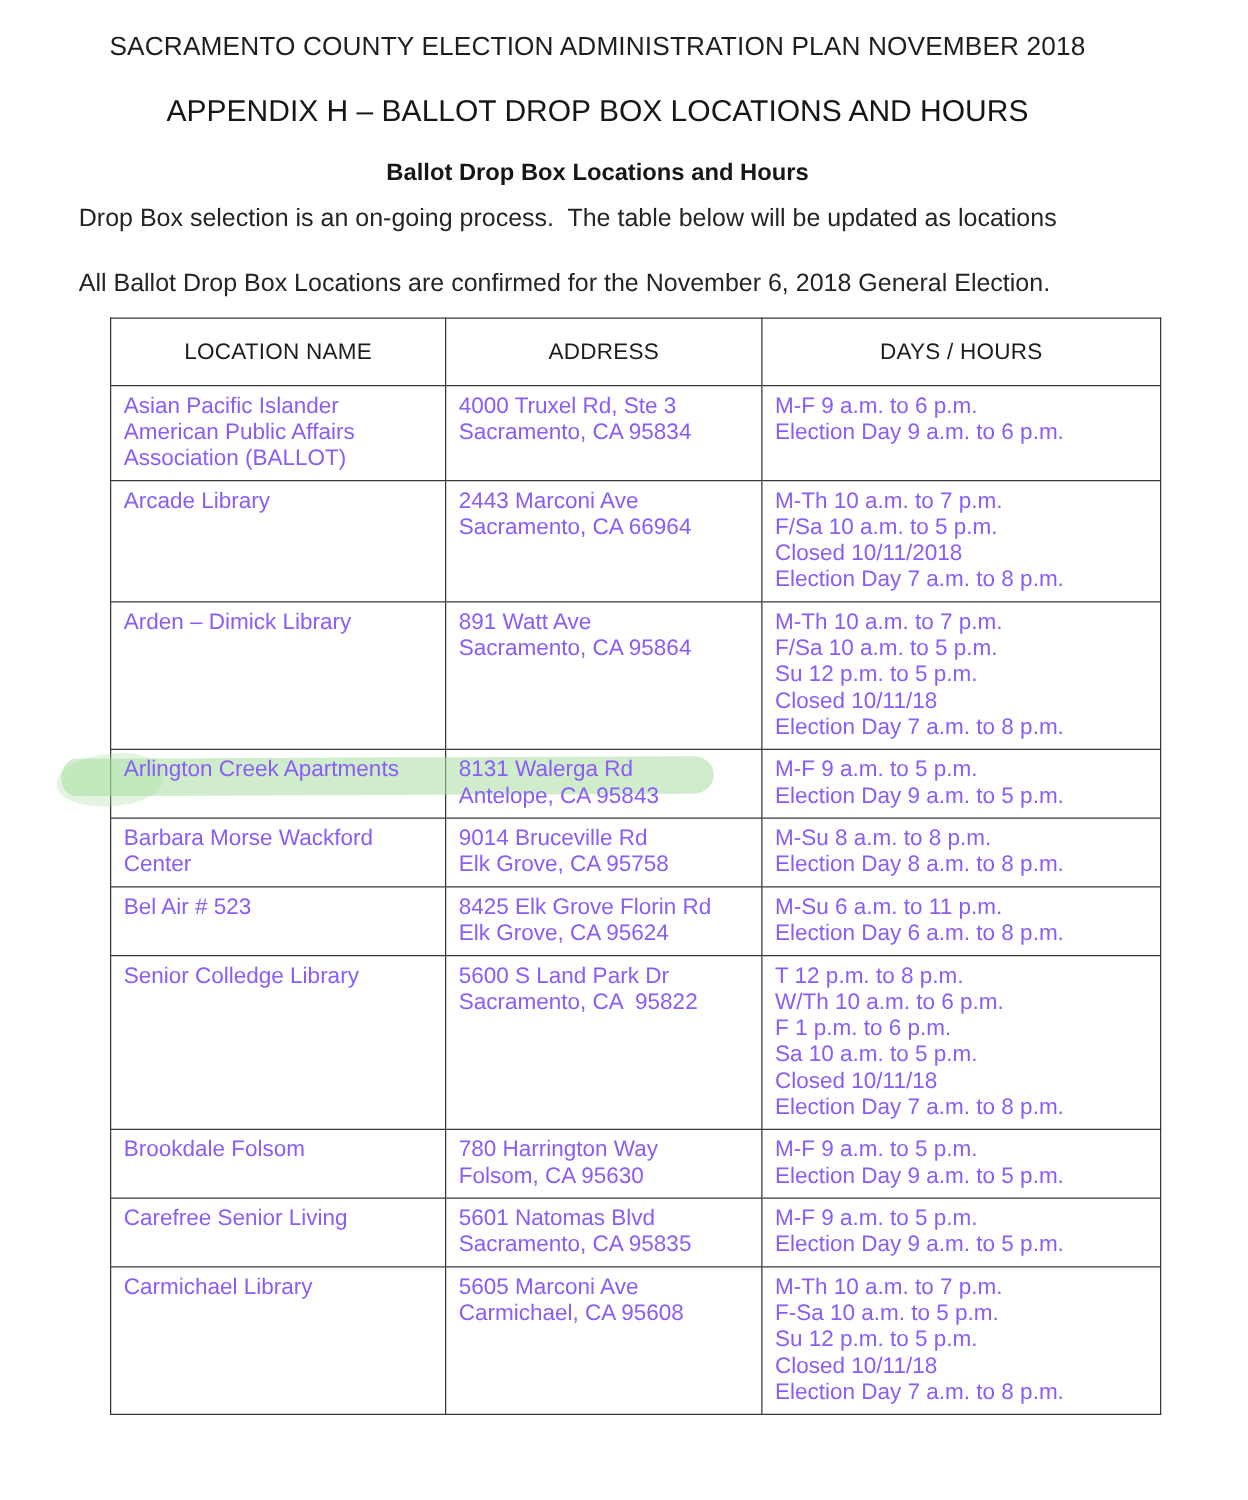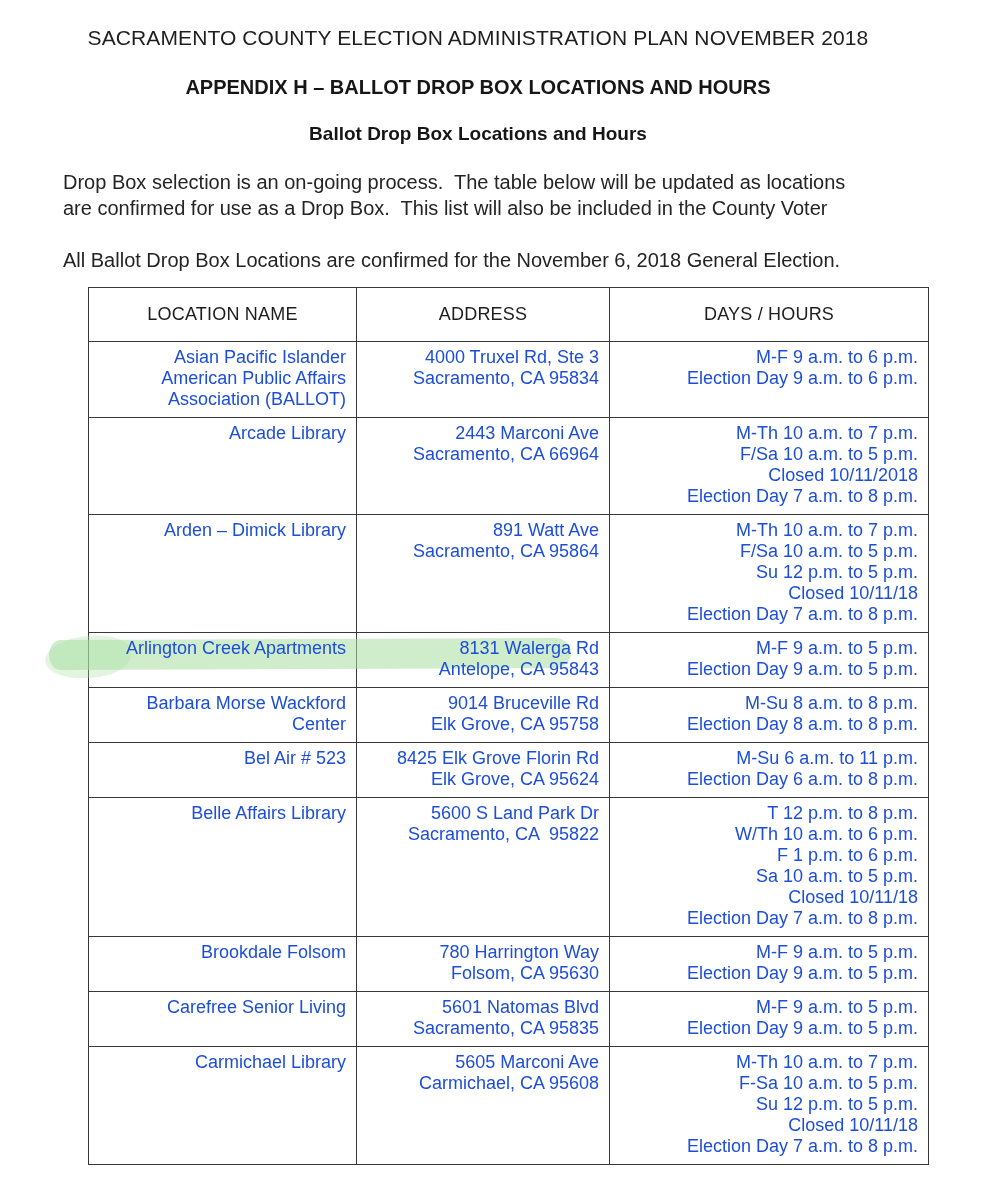--- a/index.html
+++ b/index.html
@@ -19,36 +19,36 @@
   .title {
     text-align: center;
     font-size: 21px;
     font-weight: 400;
     letter-spacing: 0.1px;
     color: #1e1e1e;
     white-space: pre;
   }
   .appendix {
     text-align: center;
-    font-size: 20px;
-    font-weight: 700;
+    font-size: 24px;
+    font-weight: 400;
     margin-top: 26px;
     color: #161616;
     white-space: pre;
   }
   .subheading {
     text-align: center;
     font-size: 19px;
     font-weight: 700;
     margin-top: 24px;
     color: #161616;
     white-space: pre;
   }
   .intro {
-    margin: 24px 0 0 63px;
+    margin: 12px 0 0 63px;
   }
   .para { margin-top: 0; }
   .para + .para { margin-top: 26px; }
   .para-line {
     font-size: 20px;
     line-height: 26px;
     white-space: pre;
     color: #242424;
   }
   table.ballot {
@@ -67,22 +67,21 @@
   }
   table.ballot th {
     font-weight: 400;
     text-align: center;
     padding: 16px 0;
     color: #1d1d1d;
     letter-spacing: 0.2px;
   }
   table.ballot td {
     padding: 5px 10px 7px 10px;
-    color: #1d4ed8;
-    text-align: right;
+    color: #8b5cf6;
   }
   .cell-line {
     line-height: 21px;
     white-space: pre;
     position: relative;
     z-index: 1;
   }
   td.hl-cell { position: relative; overflow: visible; }
   .hl-stroke {
     position: absolute;
@@ -115,21 +114,20 @@
 <body>
 
 <div class="doc">
   <div class="title">SACRAMENTO COUNTY ELECTION ADMINISTRATION PLAN NOVEMBER 2018</div>
   <div class="appendix">APPENDIX H – BALLOT DROP BOX LOCATIONS AND HOURS</div>
   <div class="subheading">Ballot Drop Box Locations and Hours</div>
 
   <div class="intro">
       <div class="para">
         <div class="para-line">Drop Box selection is an on-going process.  The table below will be updated as locations</div>
-        <div class="para-line">are confirmed for use as a Drop Box.  This list will also be included in the County Voter</div>
       </div>
       <div class="para">
         <div class="para-line">All Ballot Drop Box Locations are confirmed for the November 6, 2018 General Election.</div>
       </div>
     </div>
 
   <table class="ballot">
     <colgroup>
         <col class="c1">
         <col class="c2">
@@ -226,21 +224,21 @@
             <div class="cell-line">8425 Elk Grove Florin Rd</div>
             <div class="cell-line">Elk Grove, CA 95624</div>
           </td>
           <td>
             <div class="cell-line">M-Su 6 a.m. to 11 p.m.</div>
             <div class="cell-line">Election Day 6 a.m. to 8 p.m.</div>
           </td>
         </tr>
         <tr>
           <td>
-            <div class="cell-line">Belle Affairs Library</div>
+            <div class="cell-line">Senior Colledge Library</div>
           </td>
           <td>
             <div class="cell-line">5600 S Land Park Dr</div>
             <div class="cell-line">Sacramento, CA  95822</div>
           </td>
           <td>
             <div class="cell-line">T 12 p.m. to 8 p.m.</div>
             <div class="cell-line">W/Th 10 a.m. to 6 p.m.</div>
             <div class="cell-line">F 1 p.m. to 6 p.m.</div>
             <div class="cell-line">Sa 10 a.m. to 5 p.m.</div>

